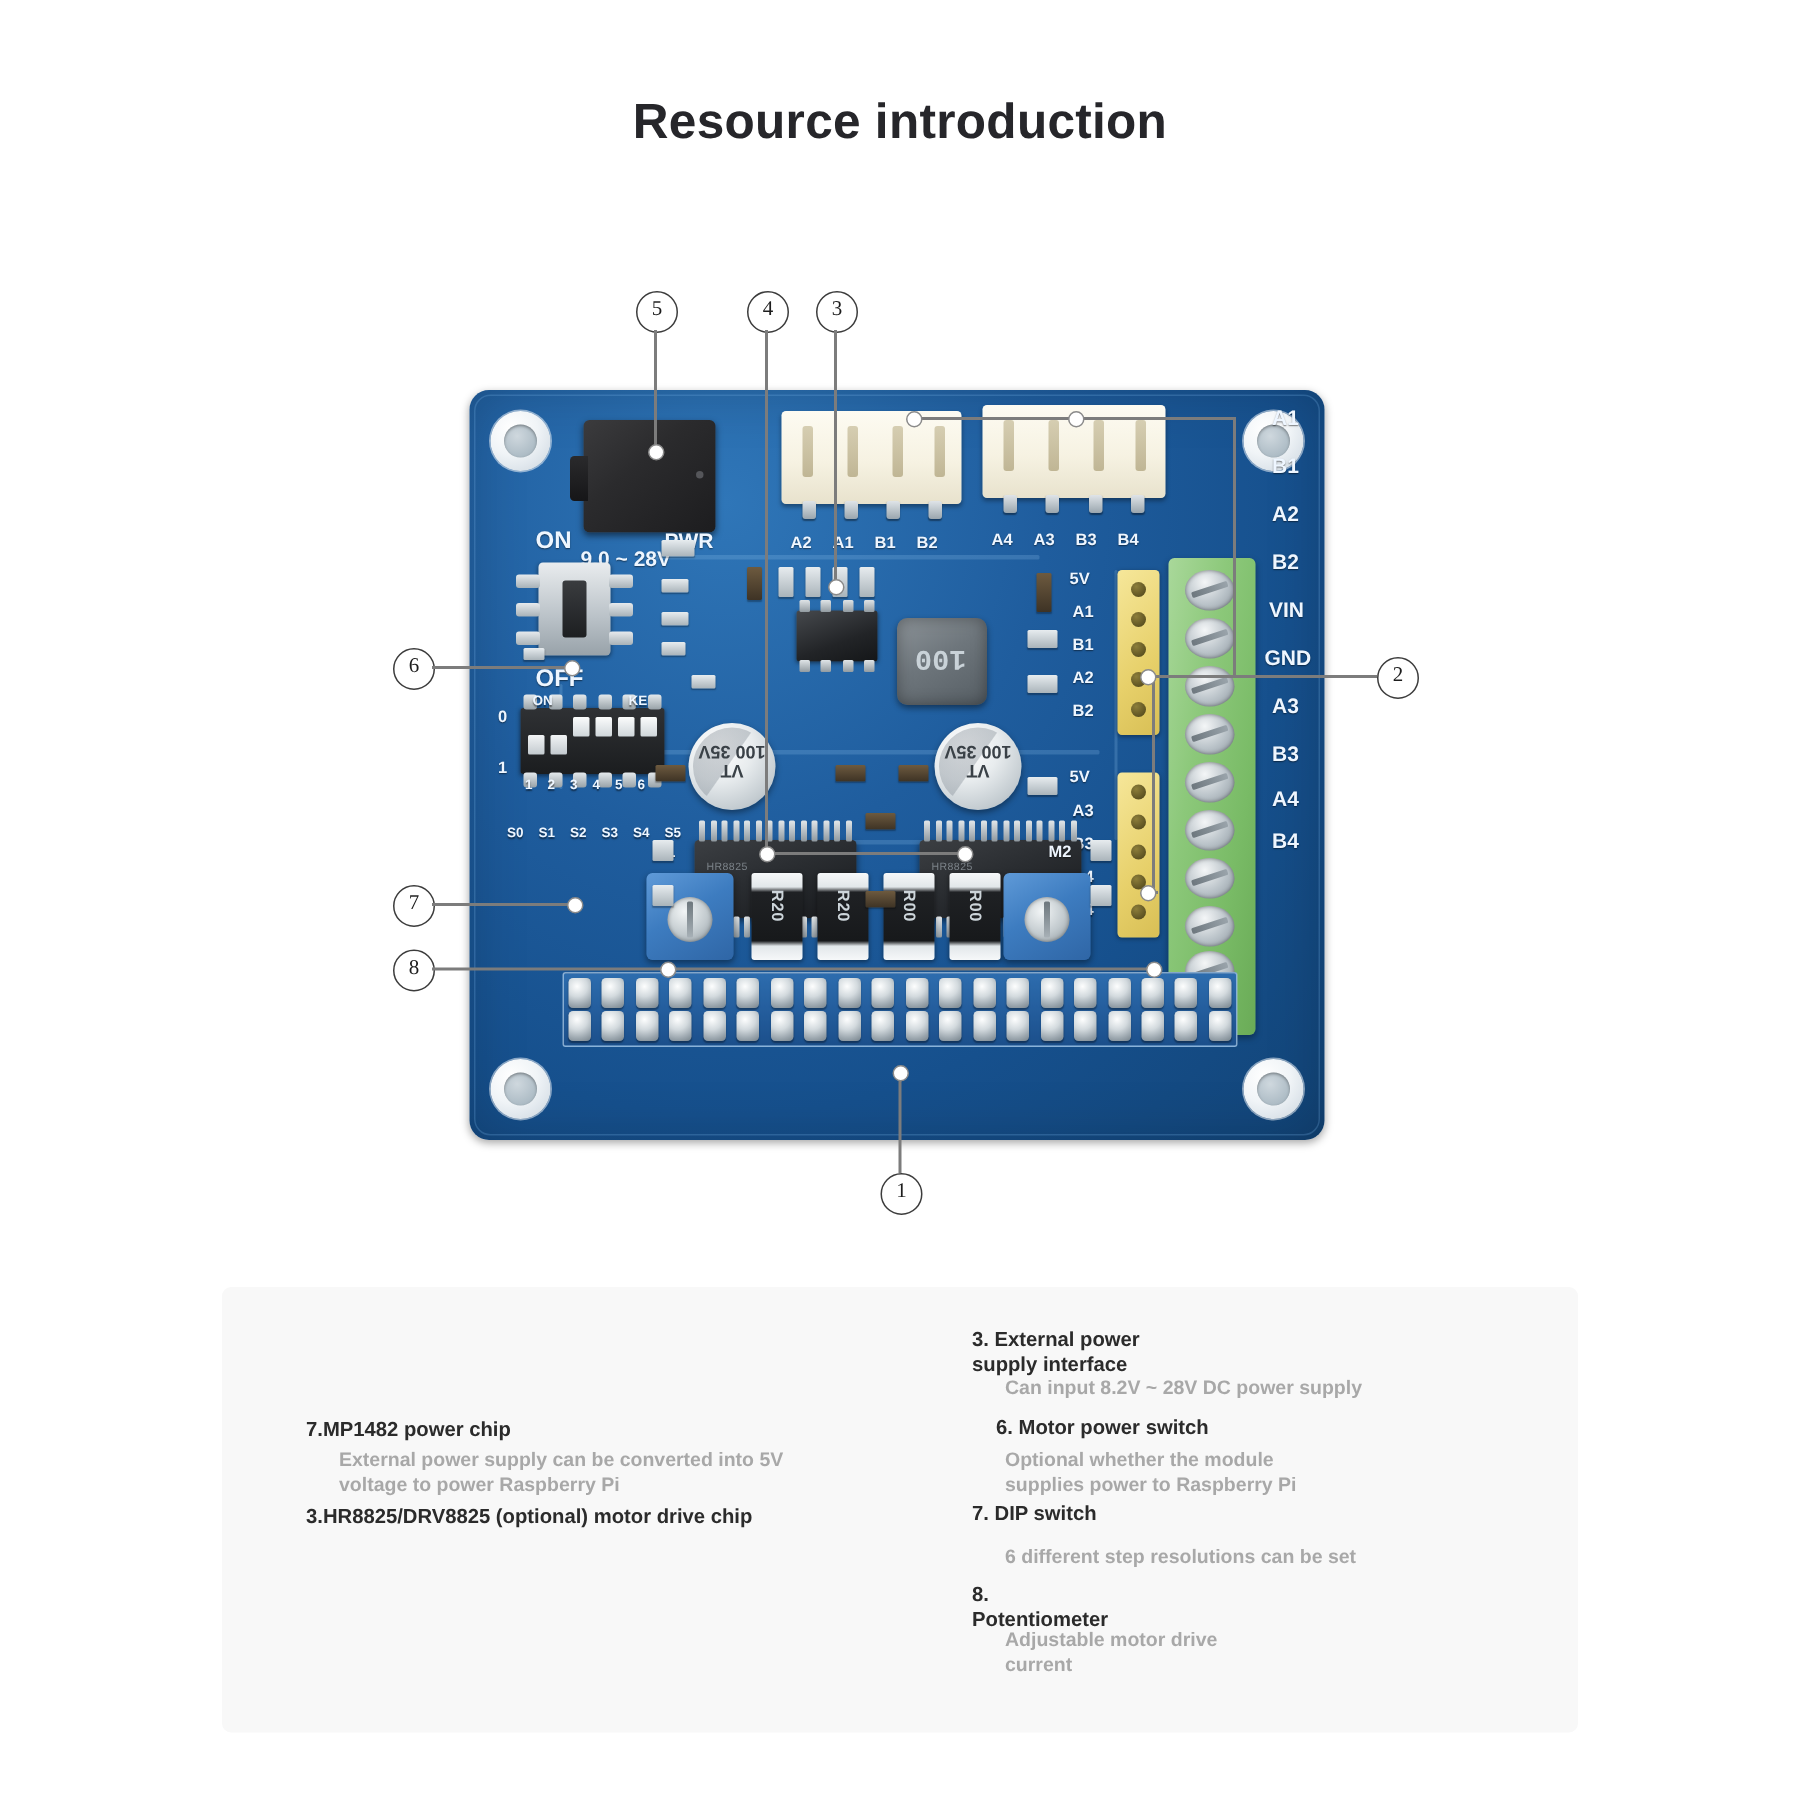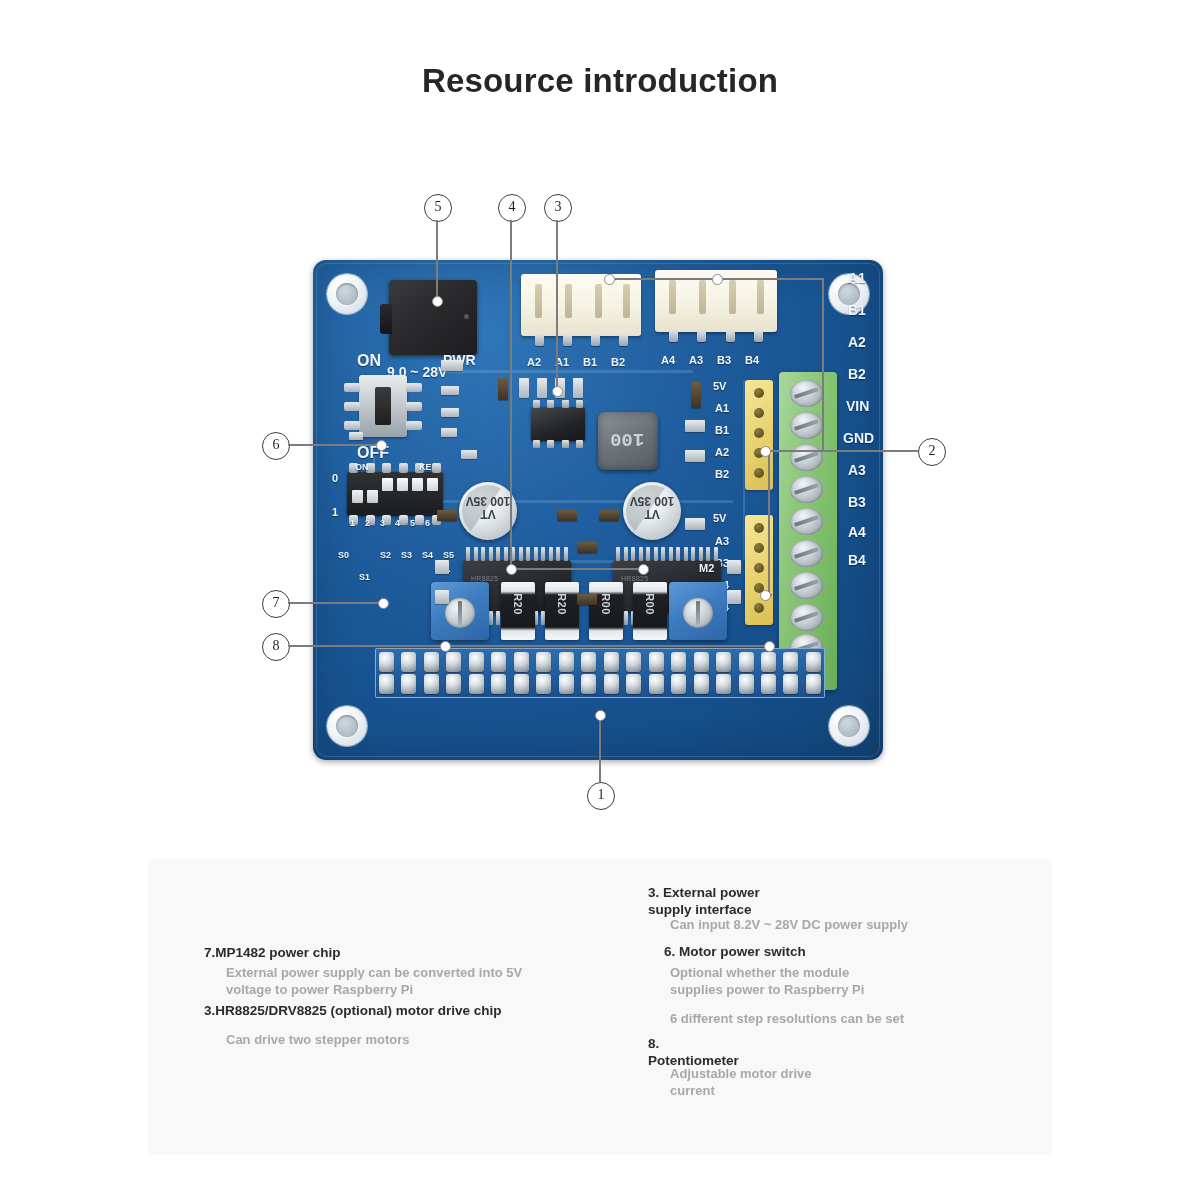--- a/index.html
+++ b/index.html
@@ -454,21 +454,21 @@
     <div class="silk sm" style="left:19px;top:212px;">0</div>
     <div class="silk sm" style="left:19px;top:246px;">1</div>
     <div class="silk xs" style="left:37px;top:258px;">1</div>
     <div class="silk xs" style="left:52px;top:258px;">2</div>
     <div class="silk xs" style="left:67px;top:258px;">3</div>
     <div class="silk xs" style="left:82px;top:258px;">4</div>
     <div class="silk xs" style="left:97px;top:258px;">5</div>
     <div class="silk xs" style="left:112px;top:258px;">6</div>
 
     <div class="silk xs" style="left:25px;top:290px;">S0</div>
-    <div class="silk xs" style="left:46px;top:290px;margin-top:22px;">S1</div>
+    <div class="silk xs" style="left:46px;top:290px;">S1</div>
     <div class="silk xs" style="left:67px;top:290px;">S2</div>
     <div class="silk xs" style="left:88px;top:290px;">S3</div>
     <div class="silk xs" style="left:109px;top:290px;">S4</div>
     <div class="silk xs" style="left:130px;top:290px;">S5</div>
 
     <div class="pot" style="left:118px;top:322px;">
         <span class="knob"></span>
       </div>
     <div class="pot" style="left:356px;top:322px;">
         <span class="knob"></span>
@@ -609,36 +609,36 @@
 <div id="desc">
 
   <div class="col left" style="top:80px;">
     <div class="item" style="margin-top:6px;">
       <div class="it-title" style="white-space:pre-line;">7.MP1482 power chip</div>
       <div class="it-body" style="white-space:pre-line;margin-top:3px;">External power supply can be converted into 5V
 voltage to power Raspberry Pi</div>
     </div>
     <div class="item" style="margin-top:4px;">
       <div class="it-title" style="white-space:pre-line;">3.HR8825/DRV8825 (optional) motor drive chip</div>
-      <div class="it-body" style="white-space:pre-line;margin-top:12px;">Can drive two stepper motors</div>
     </div>
   </div>
 
   <div class="col right" style="top:26px;">
     <div class="item">
       <div class="it-title" style="white-space:pre-line;">3. External power
 supply interface</div>
       <div class="it-body" style="white-space:pre-line;margin-top:-2px;">Can input 8.2V ~ 28V DC power supply</div>
     </div>
     <div class="item" style="margin-top:10px;">
       <div class="it-title" style="white-space:pre-line;margin-left:16px;">6. Motor power switch</div>
       <div class="it-body" style="white-space:pre-line;margin-top:4px;">Optional whether the module
 supplies power to Raspberry Pi</div>
     </div>
     <div class="item" style="margin-top:2px;">
+      <div class="it-title" style="white-space:pre-line;">7. DIP switch</div>
       <div class="it-body" style="white-space:pre-line;margin-top:12px;">6 different step resolutions can be set</div>
     </div>
     <div class="item" style="margin-top:8px;">
       <div class="it-title" style="white-space:pre-line;">8.
 Potentiometer</div>
       <div class="it-body" style="white-space:pre-line;margin-top:-4px;">Adjustable motor drive
 current</div>
     </div>
   </div>
 </div>

